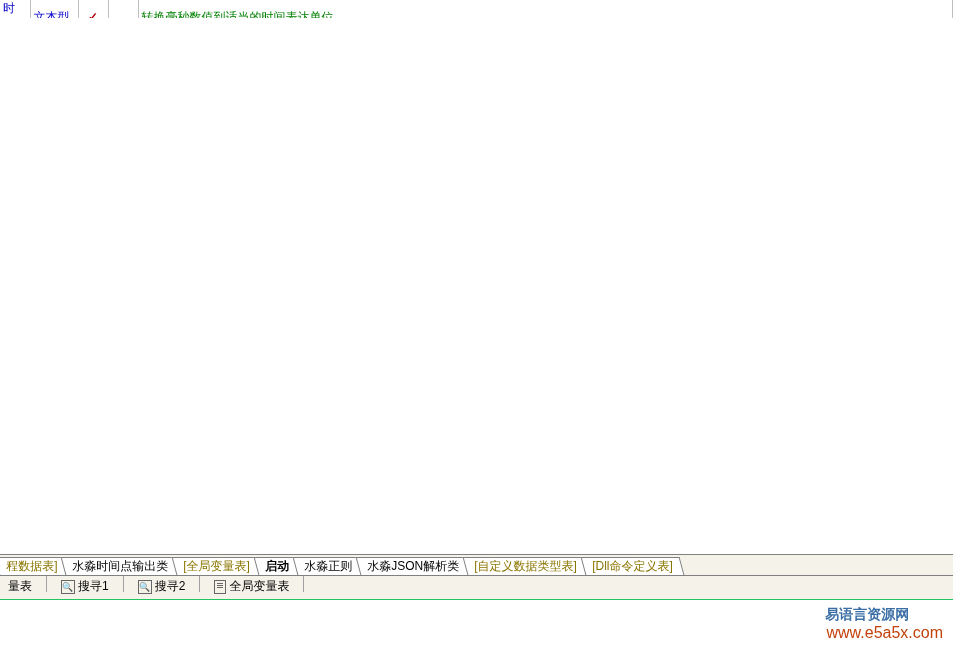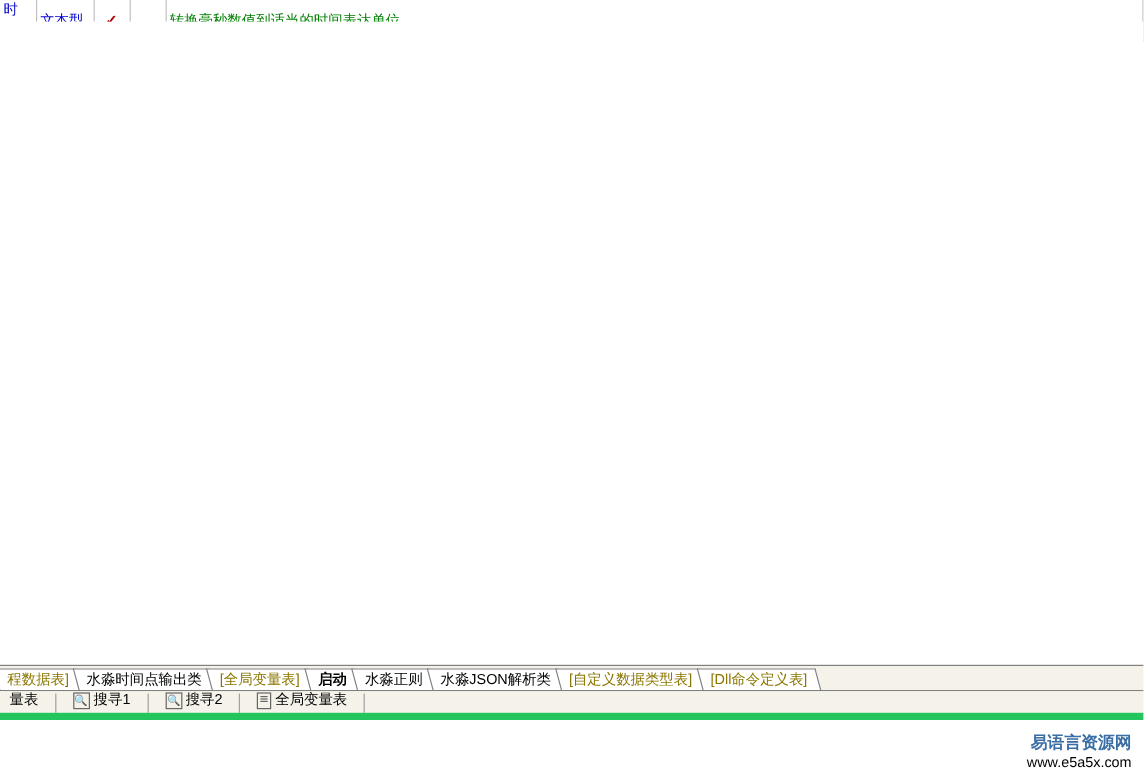--- a/index.html
+++ b/index.html
@@ -77,23 +77,23 @@
     .tab-bracket { color: #8b7500; }
     .tab-normal { color: #000; }
     .tab-active { font-weight: bold; color: #000; }
     .toolbar {
       position: absolute;
       bottom: 52px;
       left: 0;
       right: 0;
       height: 24px;
       background: #f4f2e9;
-      border-bottom: 6px solid #22c55e;
+      border-bottom: 1px solid #22c55e;
       display: flex;
-      align-items: flex-end;
+      align-items: flex-start;
       padding: 0 3px;
       gap: 7px;
     }
     .tool-item {
       display: inline-flex;
       align-items: center;
       padding: 2px 5px;
       cursor: pointer;
       gap: 3px;
     }
@@ -131,25 +131,25 @@
       bottom: 0;
       left: 0;
       right: 0;
       height: 52px;
       background: #fff;
     }
     .watermark {
       position: absolute;
       bottom: 10px;
       right: 10px;
-      text-align: right;
+      text-align: center;
       font-family: "SimSun", sans-serif;
     }
     .wm-title { color: #3a6ea5; font-size: 14px; font-weight: bold; }
-    .wm-url { color: #000000; font-size: 12px; margin-left: 35px; }
+    .wm-url { color: #c2410c; font-size: 16px; margin-left: 35px; }
     .checkmark { color: #b00000; }
   </style>
 </head>
 <body>
 
 <table class="table-area">
   <tbody>
       <tr class="table-row">
     <td class="cell cell-name">时间</td>
     <td class="cell cell-type">文本型</td>

